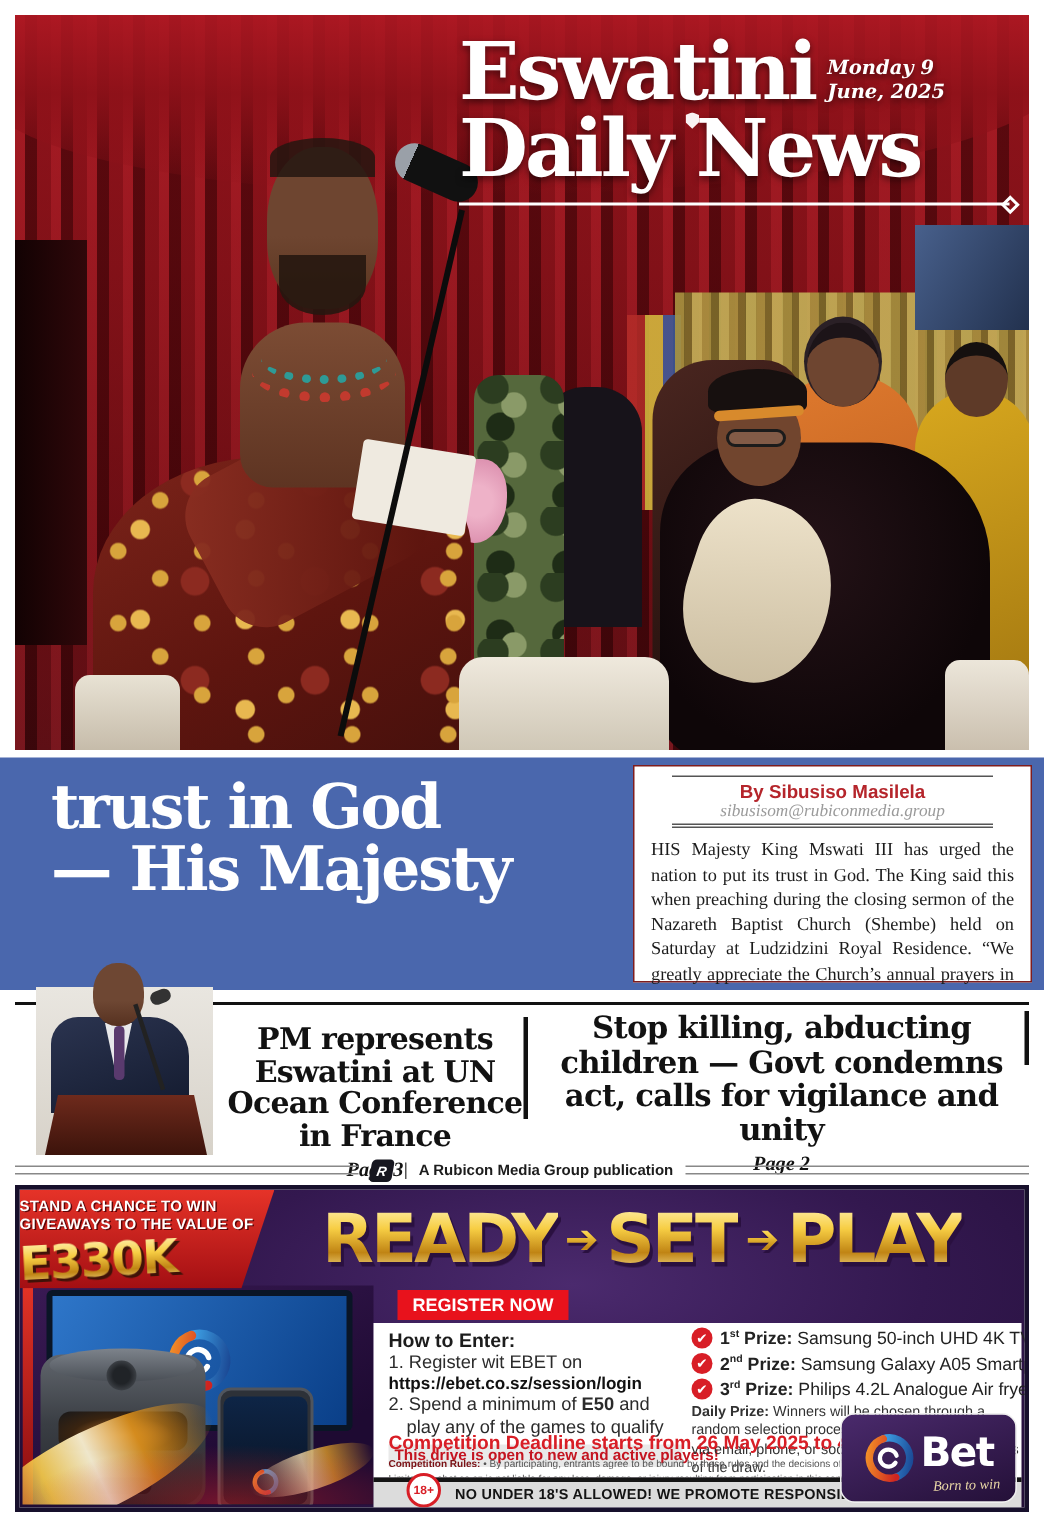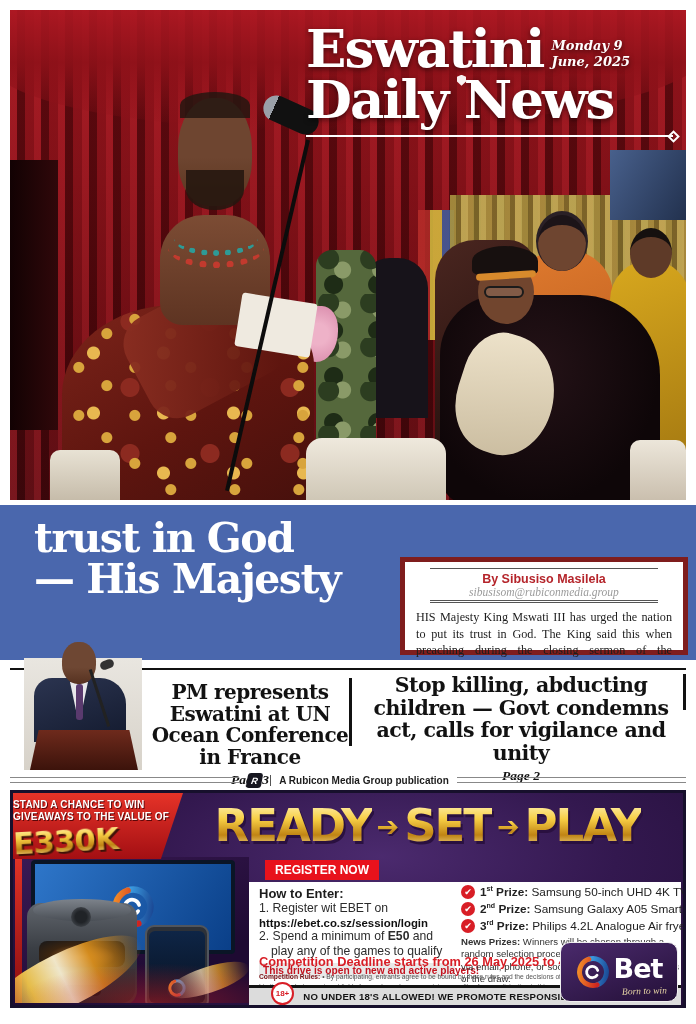--- a/index.html
+++ b/index.html
@@ -79,21 +79,21 @@
   .crest { position:absolute; left:151px; top:0px; width:9px; height:11px; background:#fff;
       clip-path:polygon(50% 0,100% 18%,100% 62%,50% 100%,0 62%,0 18%); opacity:.95; }
   .mh-rule { display:flex; align-items:center; margin-top:8px; }
   .mh-rule .bar { flex:1; height:2px; background:#fff; }
   .mh-rule .tip { width:9px; height:9px; border:2px solid #fff; transform:rotate(45deg); margin-left:-4px; background:transparent; }
 
   
   .band { position:absolute; top:505px; left:0; width:696px; height:155px; background:#4a67ad; display:flex; padding:5px 8px; }
   .band-headline { flex:1; padding:8px 0 0 26px; font-family:"DejaVu Serif", serif; font-weight:bold;
       color:#fff; font-size:41px; line-height:1.0; letter-spacing:-1.5px; }
-  .story-card { width:288px; background:#fff; border:5px solid #7f1d1d; padding:6px 11px 4px; font-family:"Liberation Serif", serif;margin-top:47px; }
+  .story-card { width:266px; background:#fff; border:1px solid #7f1d1d; padding:6px 11px 4px; font-family:"Liberation Serif", serif; }
   .byline-block { text-align:center; border-top:1px solid #555; padding-top:3px; border-bottom:3px double #555; padding-bottom:2px; margin:0 14px; }
   .byline { color:#b5252b; font-weight:bold; font-size:12.5px; font-family:"Liberation Sans", sans-serif; }
   .byline-email { color:#9a9a9a; font-style:italic; font-size:11.5px; }
   .story-body { margin-top:6px; font-size:12.2px; line-height:1.36; color:#1c1c1c; text-align:justify; }
   .see-story { margin-top:3px; text-align:center; color:#b5252b; font-weight:bold; font-style:italic; font-size:10.5px; }
 
   
   .stories { position:absolute; top:660px; left:0; width:696px; height:112px; background:#fff; }
   .stories-rule { position:absolute; top:8px; left:10px; width:676px; height:2px; background:#111; }
   .v-div { position:absolute; left:349px; top:18px; width:3px; height:68px; background:#111; }
@@ -383,21 +383,21 @@
           <span class="prize-txt"><b><span>1</span><sup>st</sup><span> Prize:</span></b><span> Samsung 50-inch UHD 4K  TV</span></span>
         </div>
         <div class="prize-row">
           <span class="check">✔</span>
           <span class="prize-txt"><b><span>2</span><sup>nd</sup><span> Prize:</span></b><span> Samsung Galaxy A05 Smartphone</span></span>
         </div>
         <div class="prize-row">
           <span class="check">✔</span>
           <span class="prize-txt"><b><span>3</span><sup>rd</sup><span> Prize:</span></b><span> Philips 4.2L Analogue Air fryer</span></span>
         </div>
-        <div class="daily"><b>News Prizes:</b><span> Winners will be chosen through a random selection process. Winners will be notified via email, phone, or social media within seven days of the draw.</span></div>
+        <div class="daily"><b>Daily Prize:</b><span> Winners will be chosen through a random selection process. Winners will be notified via email, phone, or social media within seven days of the draw.</span></div>
       </div>
 
       <div class="deadline">Competition Deadline starts from 26 May 2025 to 4 July 2025</div>
       <div class="rules"><b>Competition Rules:</b><span> • By participating, entrants agree to be bound by these rules and the decisions of the competition organizers.  • Liability Limitation: ebet.co.sz is not liable for any loss, damage, or injury resulting from participation in this competition.  • Decision Finality: All decisions made by ebet.co.sz regarding the competition, including winner selection, are final and binding.</span></div>
     </div>
 
     <div class="age-strip">
       <div class="age-badge">18+</div>
       <div class="age-text">NO UNDER 18'S ALLOWED! WE PROMOTE RESPONSIBLE GAMING.</div>
     </div>

